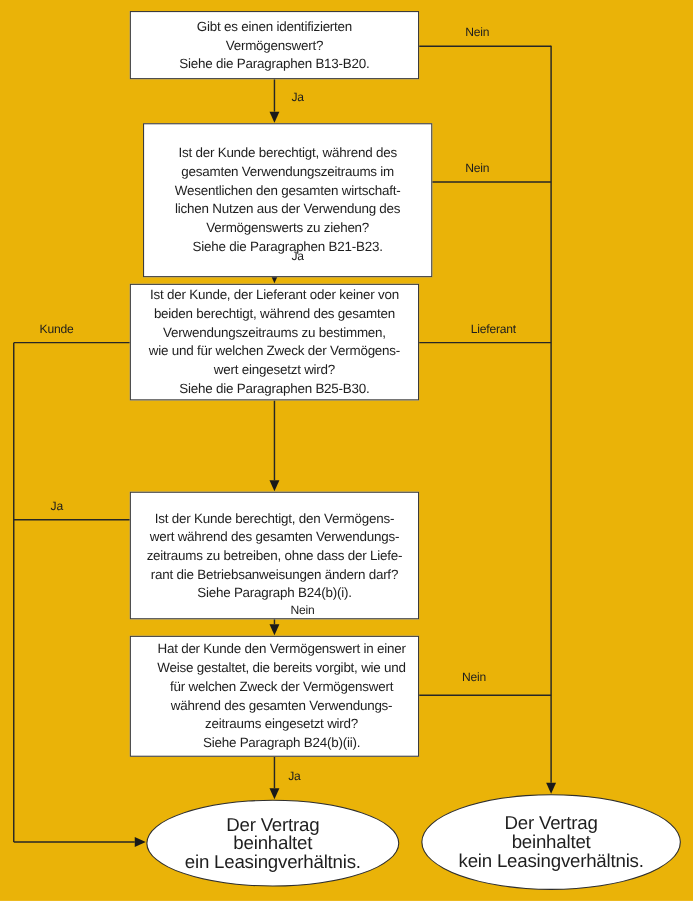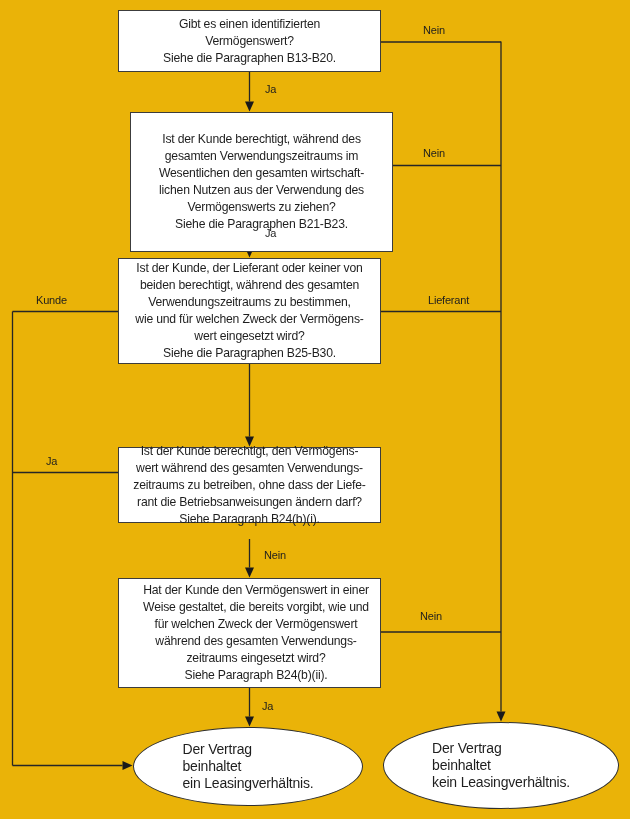--- a/index.html
+++ b/index.html
@@ -24,21 +24,22 @@
     white-space:pre-line;
     padding:2px;
   }
   .terminal{
     position:absolute;
     border:1.3px solid #2e2e2e;
     border-radius:50%;
     background:#ffffff;
     box-sizing:border-box;
     display:flex;align-items:center;justify-content:center;
-    font-size:14px;line-height:17px;letter-spacing:-0.2px;
+    text-align:center;
+    font-size:17px;line-height:17px;letter-spacing:-0.2px;
     white-space:pre-line;
   }
   .edge-label{
     position:absolute;
     font-size:11px;line-height:16.5px;letter-spacing:-0.2px;
     white-space:pre-line;
   }
 </style>
 </head>
 <body>
@@ -87,21 +88,21 @@
 Vermögenswerts zu ziehen?
 Siehe die Paragraphen B21-B23.</div>
 
   <div class="node" style="top:258px;height:106px;">Ist der Kunde, der Lieferant oder keiner von
 beiden berechtigt, während des gesamten
 Verwendungszeitraums zu bestimmen,
 wie und für welchen Zweck der Vermögens-
 wert eingesetzt wird?
 Siehe die Paragraphen B25-B30.</div>
 
-  <div class="node" style="top:447px;height:76px;text-align:center;">Ist der Kunde berechtigt, den Vermögens-
+  <div class="node" style="top:447px;height:116px;text-align:center;">Ist der Kunde berechtigt, den Vermögens-
 wert während des gesamten Verwendungs-
 zeitraums zu betreiben, ohne dass der Liefe-
 rant die Betriebsanweisungen ändern darf?
 Siehe Paragraph B24(b)(i).</div>
 
   <div class="node" style="top:578px;height:110px;padding-left:15px;">Hat der Kunde den Vermögenswert in einer
 Weise gestaltet, die bereits vorgibt, wie und
 für welchen Zweck der Vermögenswert
 während des gesamten Verwendungs-
 zeitraums eingesetzt wird?

